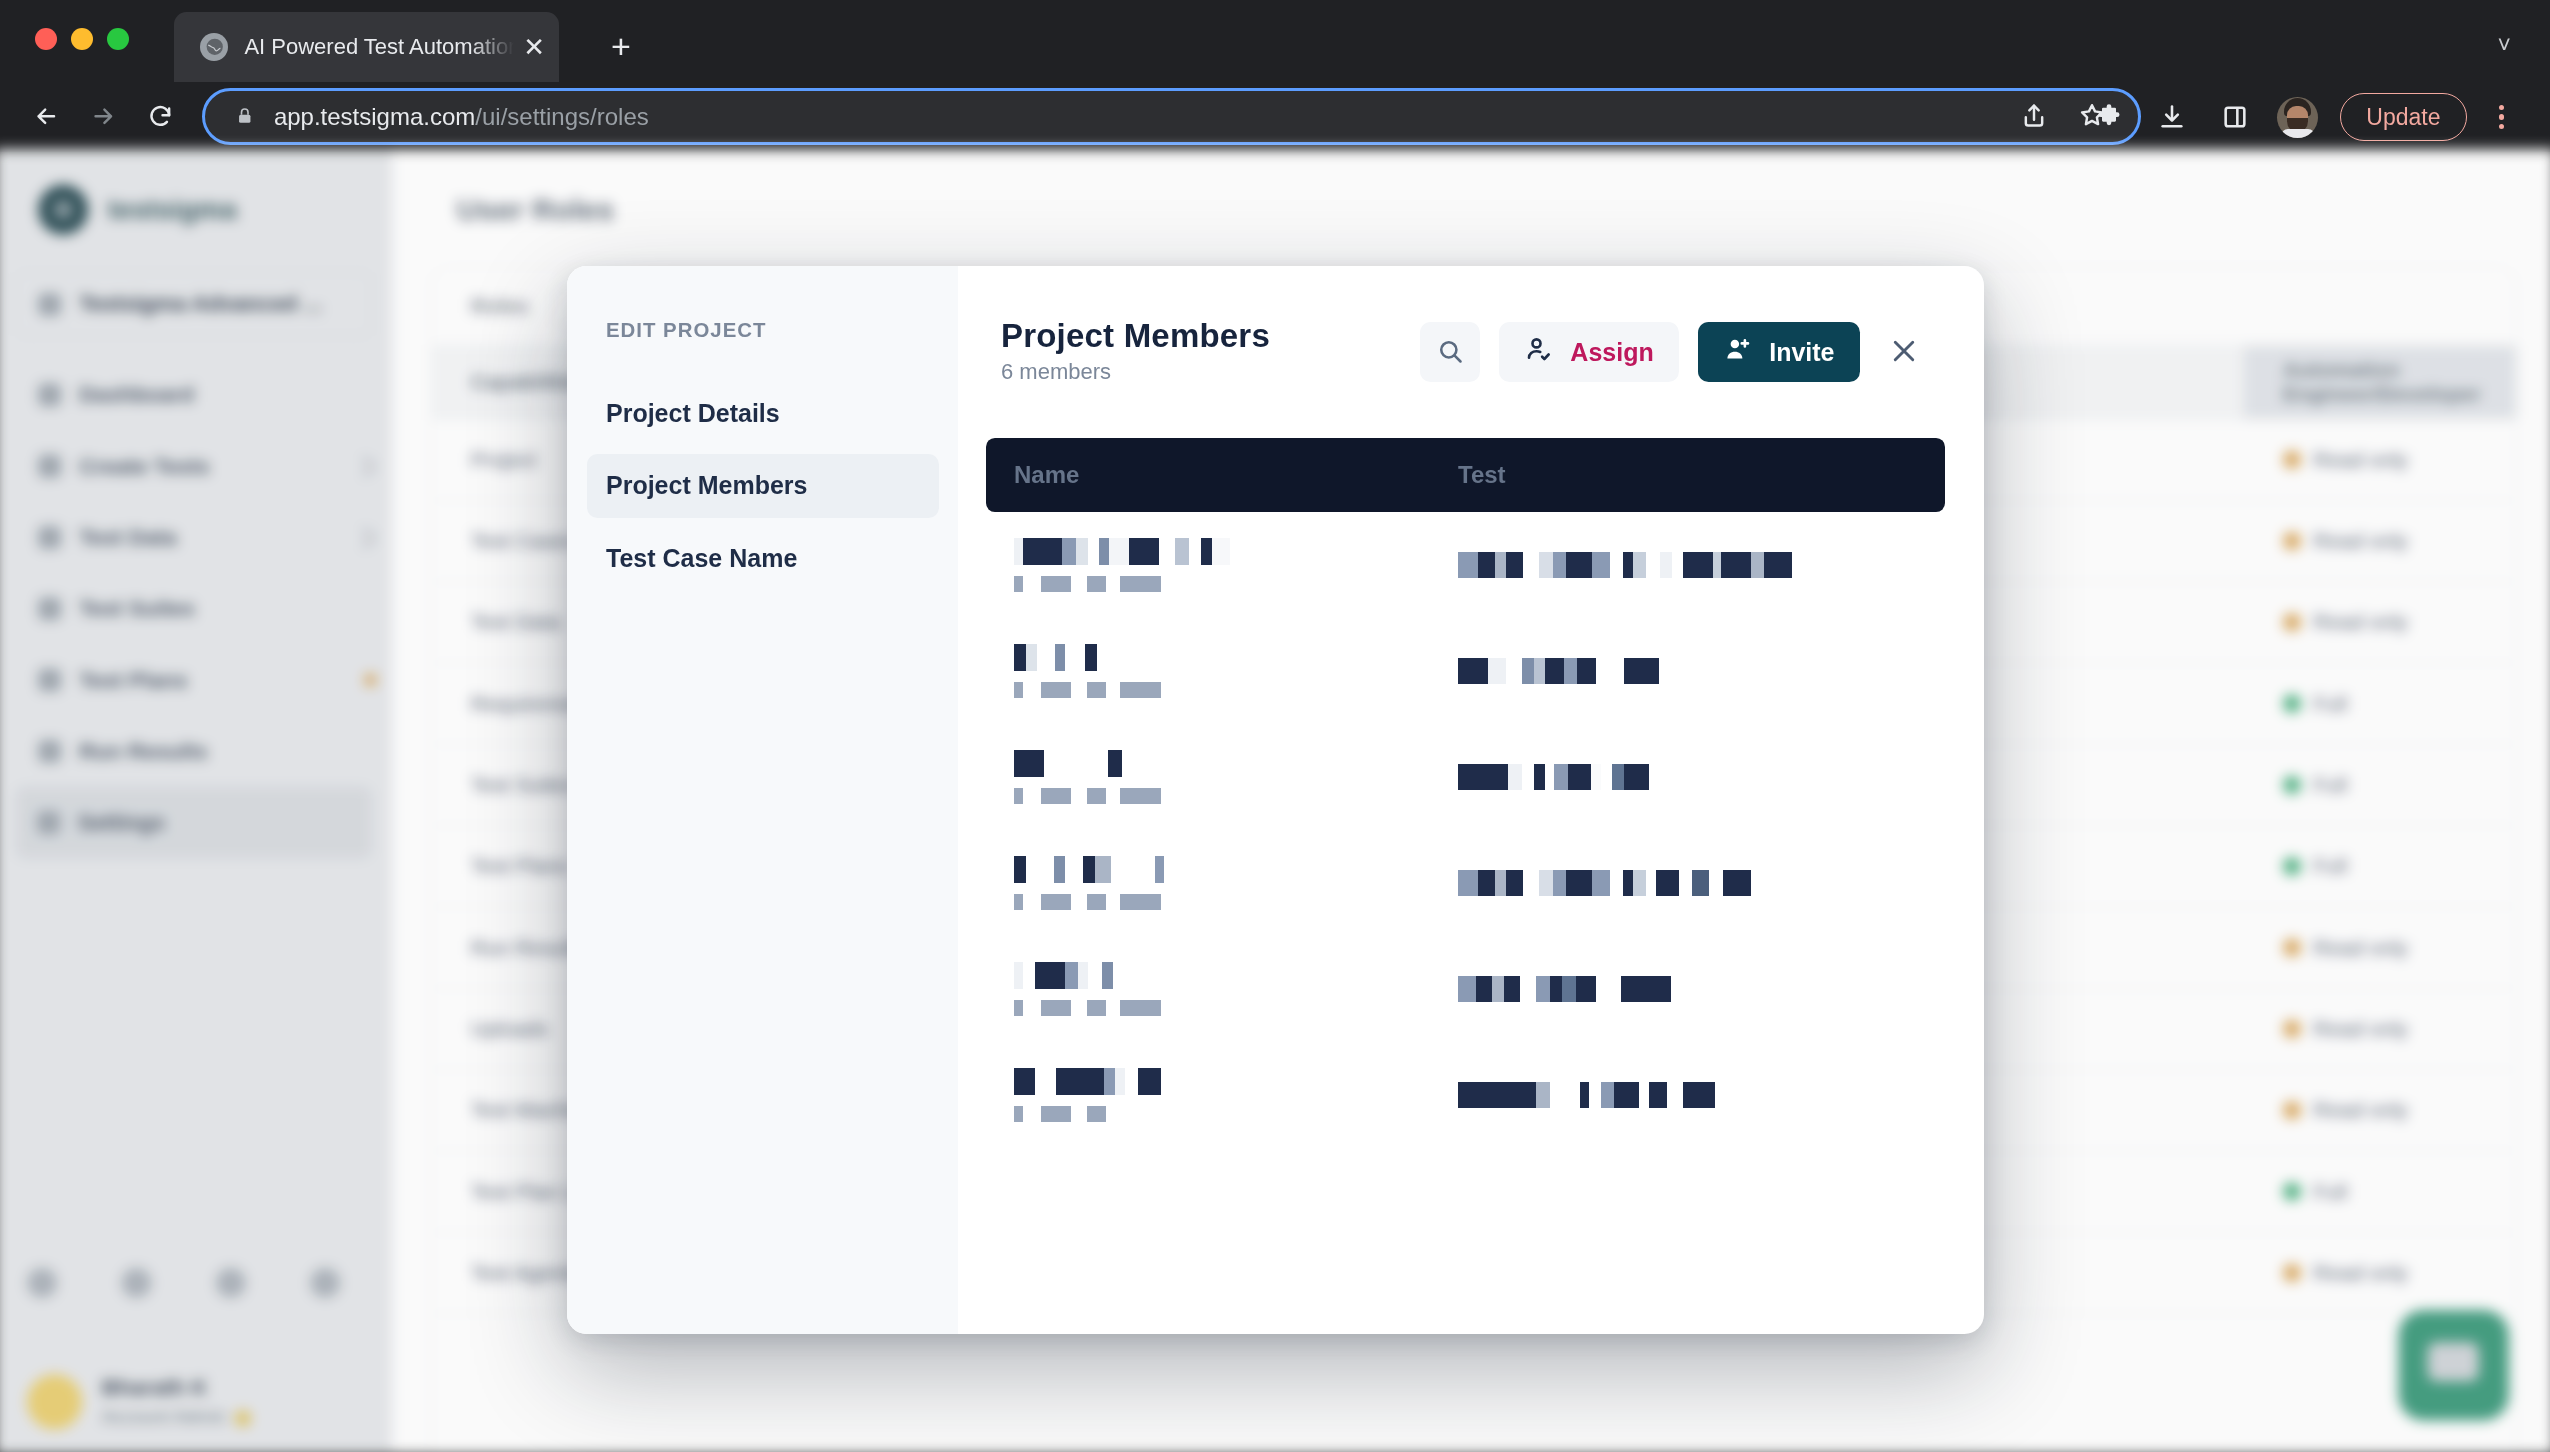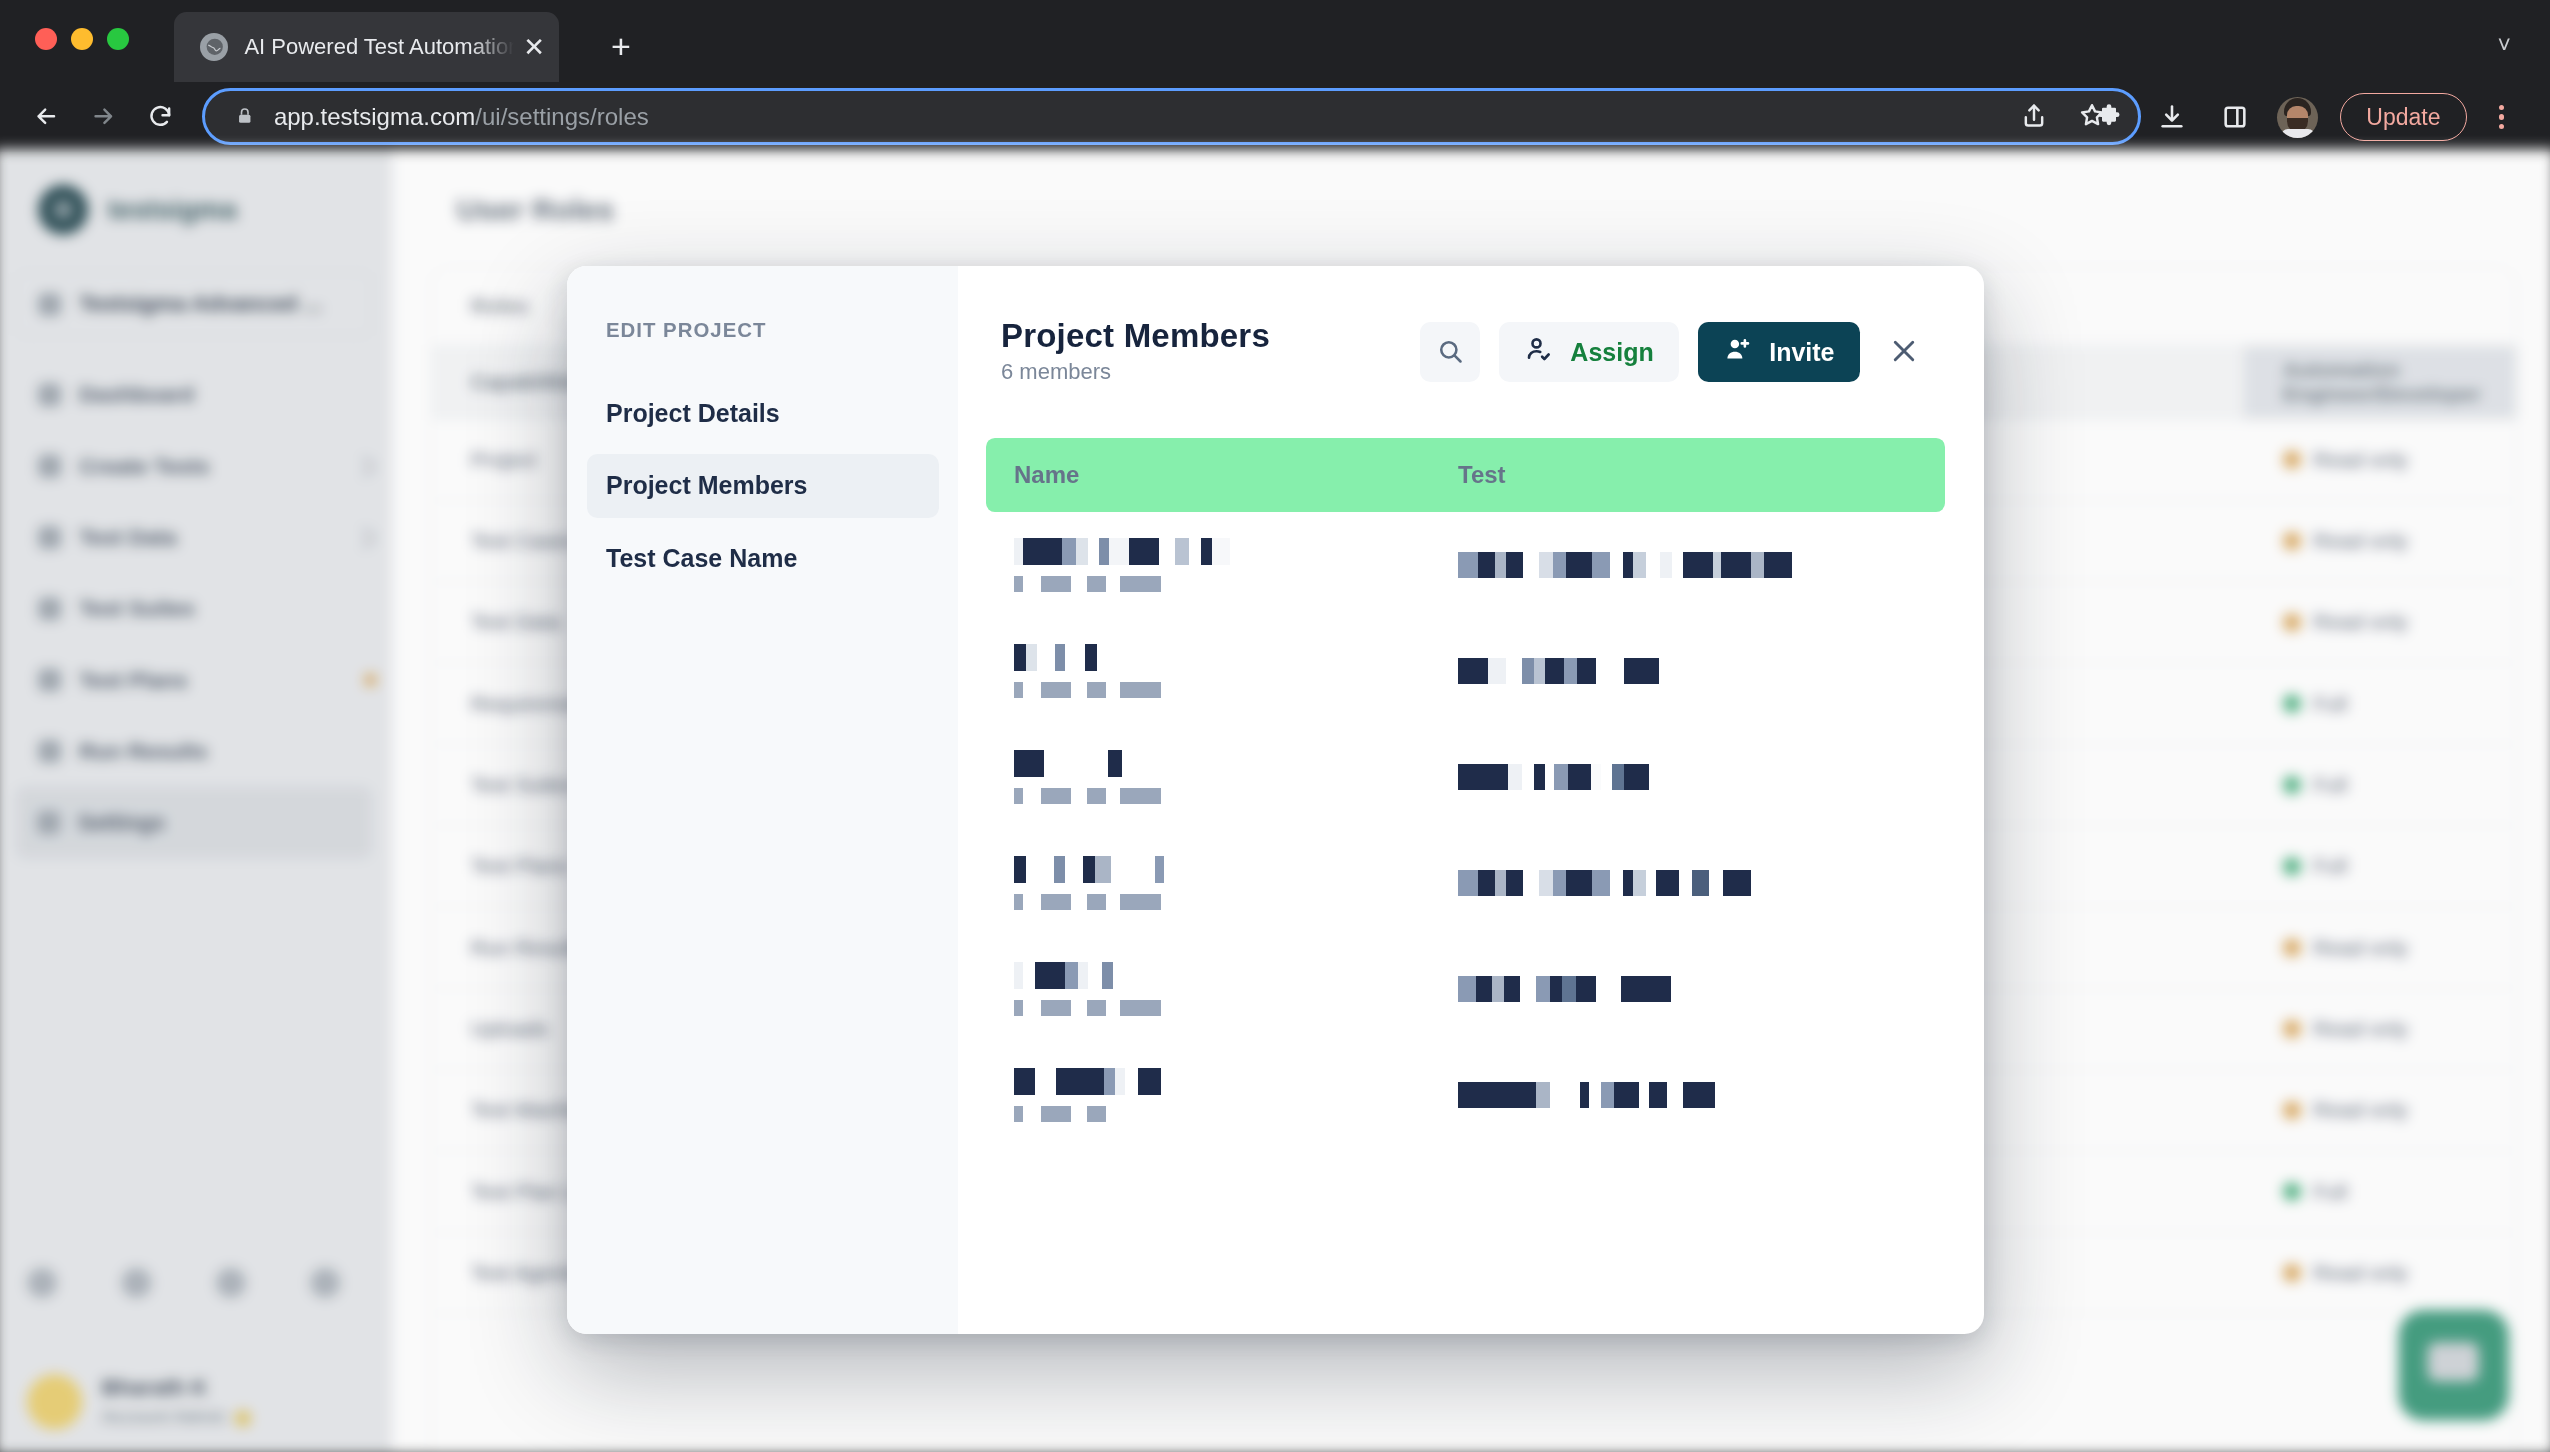--- a/index.html
+++ b/index.html
@@ -141,29 +141,29 @@
   .m-head { display:flex; align-items:flex-start; padding:51px 55px 0 43px; }
   .m-title { font-size:33px; font-weight:700; color:#17243d; letter-spacing:0.2px; }
   .m-sub { font-size:22px; color:#7b8799; margin-top:4px; }
   .m-actions { margin-left:auto; display:flex; align-items:center; gap:19.5px; padding-top:5.3px; }
   .icon-btn { width:60px; height:60px; background:#f4f6f9; border-radius:10.6px; display:flex; align-items:center; justify-content:center; border:none; cursor:pointer; }
   .icon-btn svg { width:28px; height:28px; stroke:#5a6a80; fill:none; stroke-width:2.2; stroke-linecap:round; }
   .btn {
     height:60px; border-radius:10.6px; display:flex; align-items:center; gap:16px;
     padding:0 25px; font-size:25px; font-weight:600; border:none; cursor:pointer; white-space:nowrap;
   }
-  .btn.ghost { background:#f4f6f9; color:#15803d; }
+  .btn.ghost { background:#f4f6f9; color:#be185d; }
   .btn.ghost svg { width:30px; height:30px; stroke:#1f2d47; fill:none; stroke-width:2.1; stroke-linecap:round; stroke-linejoin:round; }
   .btn.primary { background:#0c4355; color:#ffffff; }
   .btn.primary svg { width:30px; height:30px; stroke:#ffffff; fill:none; stroke-width:2.1; stroke-linecap:round; stroke-linejoin:round; }
   .close-x { width:50px; height:50px; display:flex; align-items:center; justify-content:center; cursor:pointer; background:transparent; border:none; }
   .close-x svg { width:30px; height:30px; stroke:#4d5c72; stroke-width:2.3; stroke-linecap:round; fill:none; }
 
   .m-table { margin:53px 39px 0 28px; }
-  .m-thead { background:#86efac; border-radius:8.9px; height:74px; display:flex; align-items:center; }
+  .m-thead { background:#0f172a; border-radius:8.9px; height:74px; display:flex; align-items:center; }
   .m-th { font-size:24px; color:#66748a; font-weight:600; }
   .m-th.name { width:472px; padding-left:28px; }
   .m-th.email { flex:1; }
   .m-row { height:106px; display:flex; align-items:center; }
   .m-cell-name { width:472px; padding-left:28px; }
   .m-cell-email { flex:1; }
 
   
   .redact { display:flex; align-items:flex-end; gap:0; height:26.6px; }
   .redact.sub { height:16px; margin-top:10.6px; }

